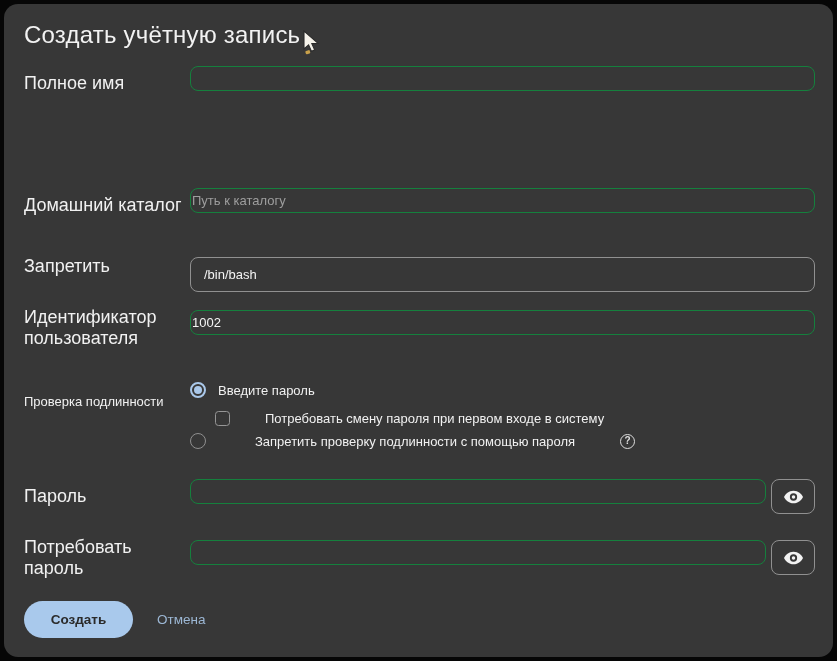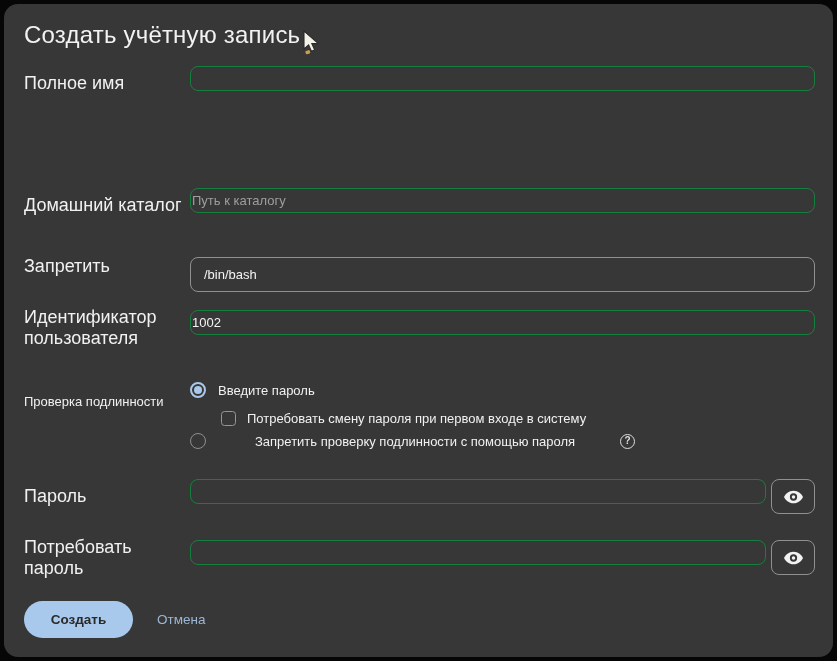--- a/index.html
+++ b/index.html
@@ -46,21 +46,21 @@
               background:transparent; border:1px solid #909090; border-radius:8px;
               display:flex; align-items:center; justify-content:center; cursor:pointer; }
   .icon-btn svg { display:block; }
 
   
   .auth-label { position:absolute; left:20px; top:374px; width:150px;
                 font-size:13px; color:#f1f1f1; line-height:21px;margin-top:13px; }
   .auth-row { position:absolute; height:20px; display:flex; align-items:center;
               color:#f1f1f1; font-size:13px; }
   .auth-row-1 { left:186px; top:376px; }
-  .auth-row-2 { left:217px; top:404px; }
+  .auth-row-2 { left:211px; top:404px;gap:24px; }
   .auth-row-3 { left:186px; top:427px;gap:37px; }
 
   .radio { width:16px; height:16px; border-radius:50%; border:1.6px solid #8f8f8f;
            margin-right:12px; position:relative; flex:none; cursor:pointer; }
   .radio.selected { border:2px solid #aac8ea; }
   .radio.selected::after { content:""; position:absolute; left:50%; top:50%;
            width:8px; height:8px; margin:-4px 0 0 -4px; border-radius:50%;
            background:#aac8ea; }
 
   .checkbox { width:15px; height:15px; border:1.6px solid #969696; border-radius:3.5px;

